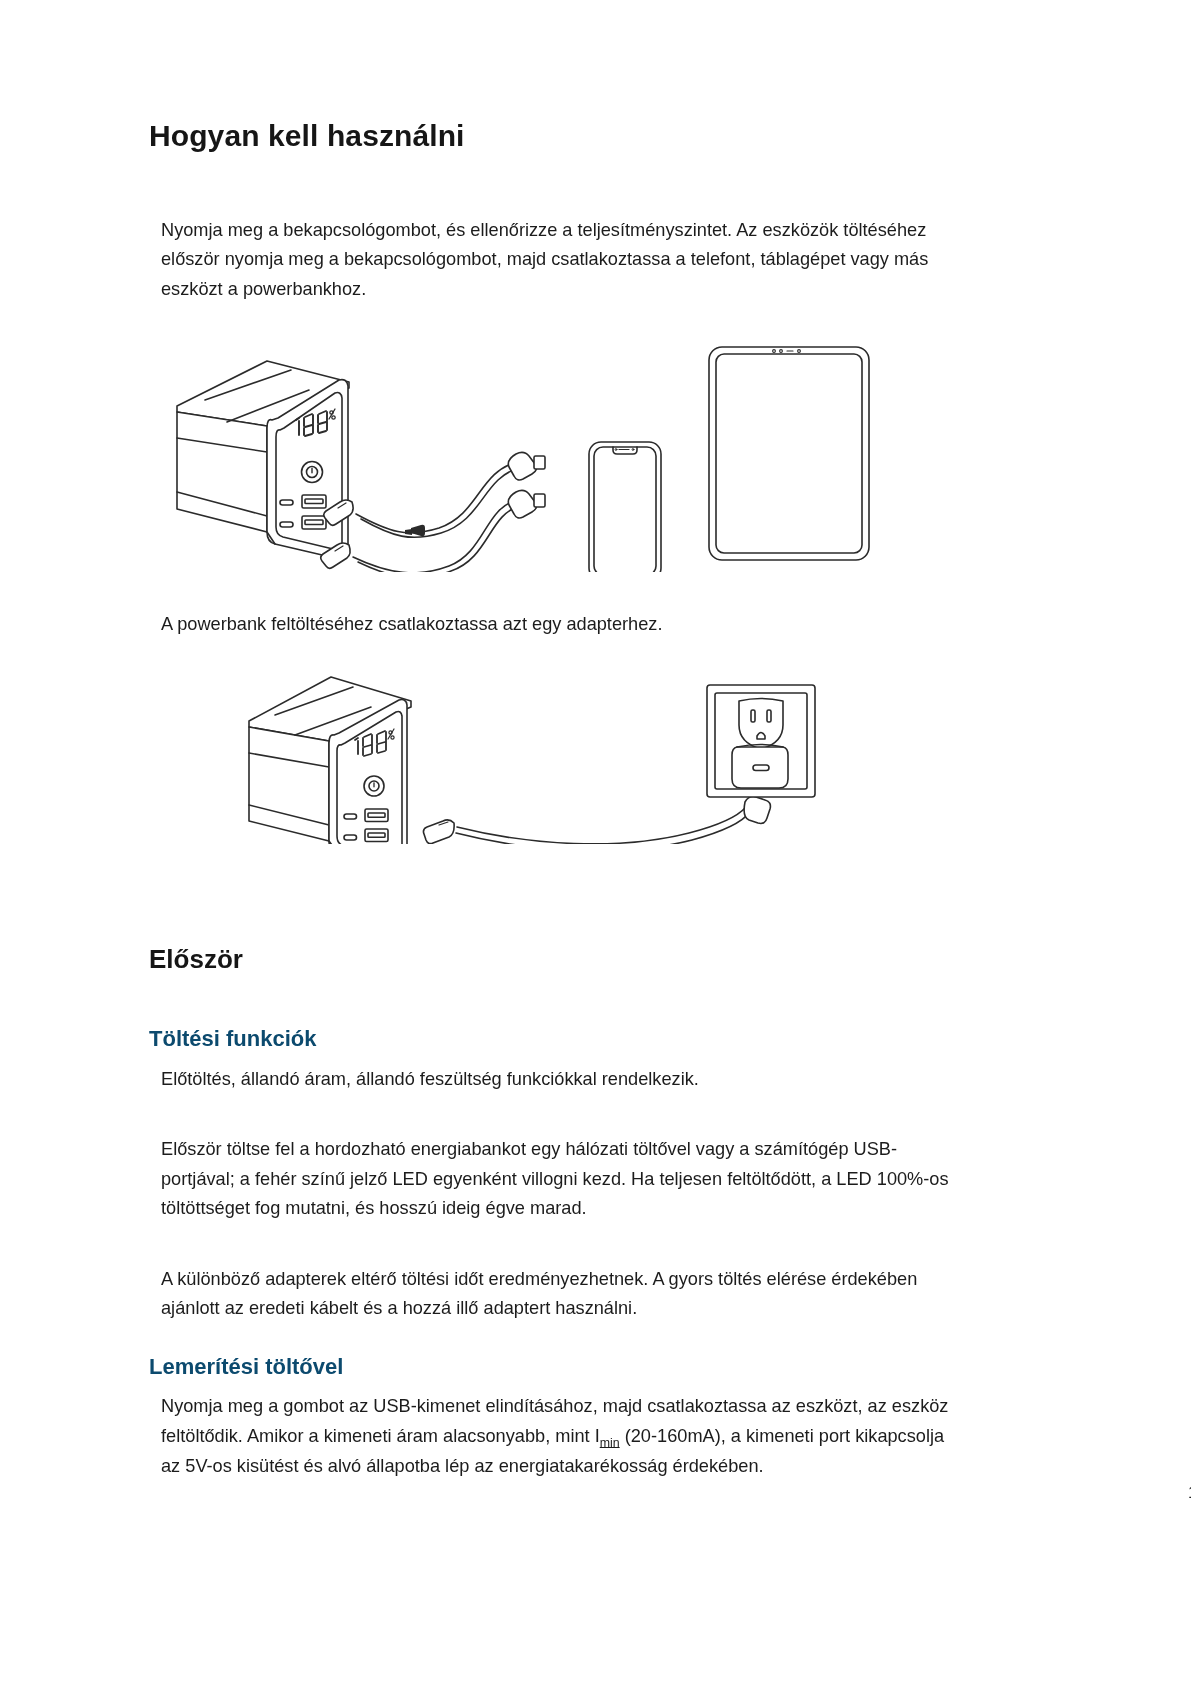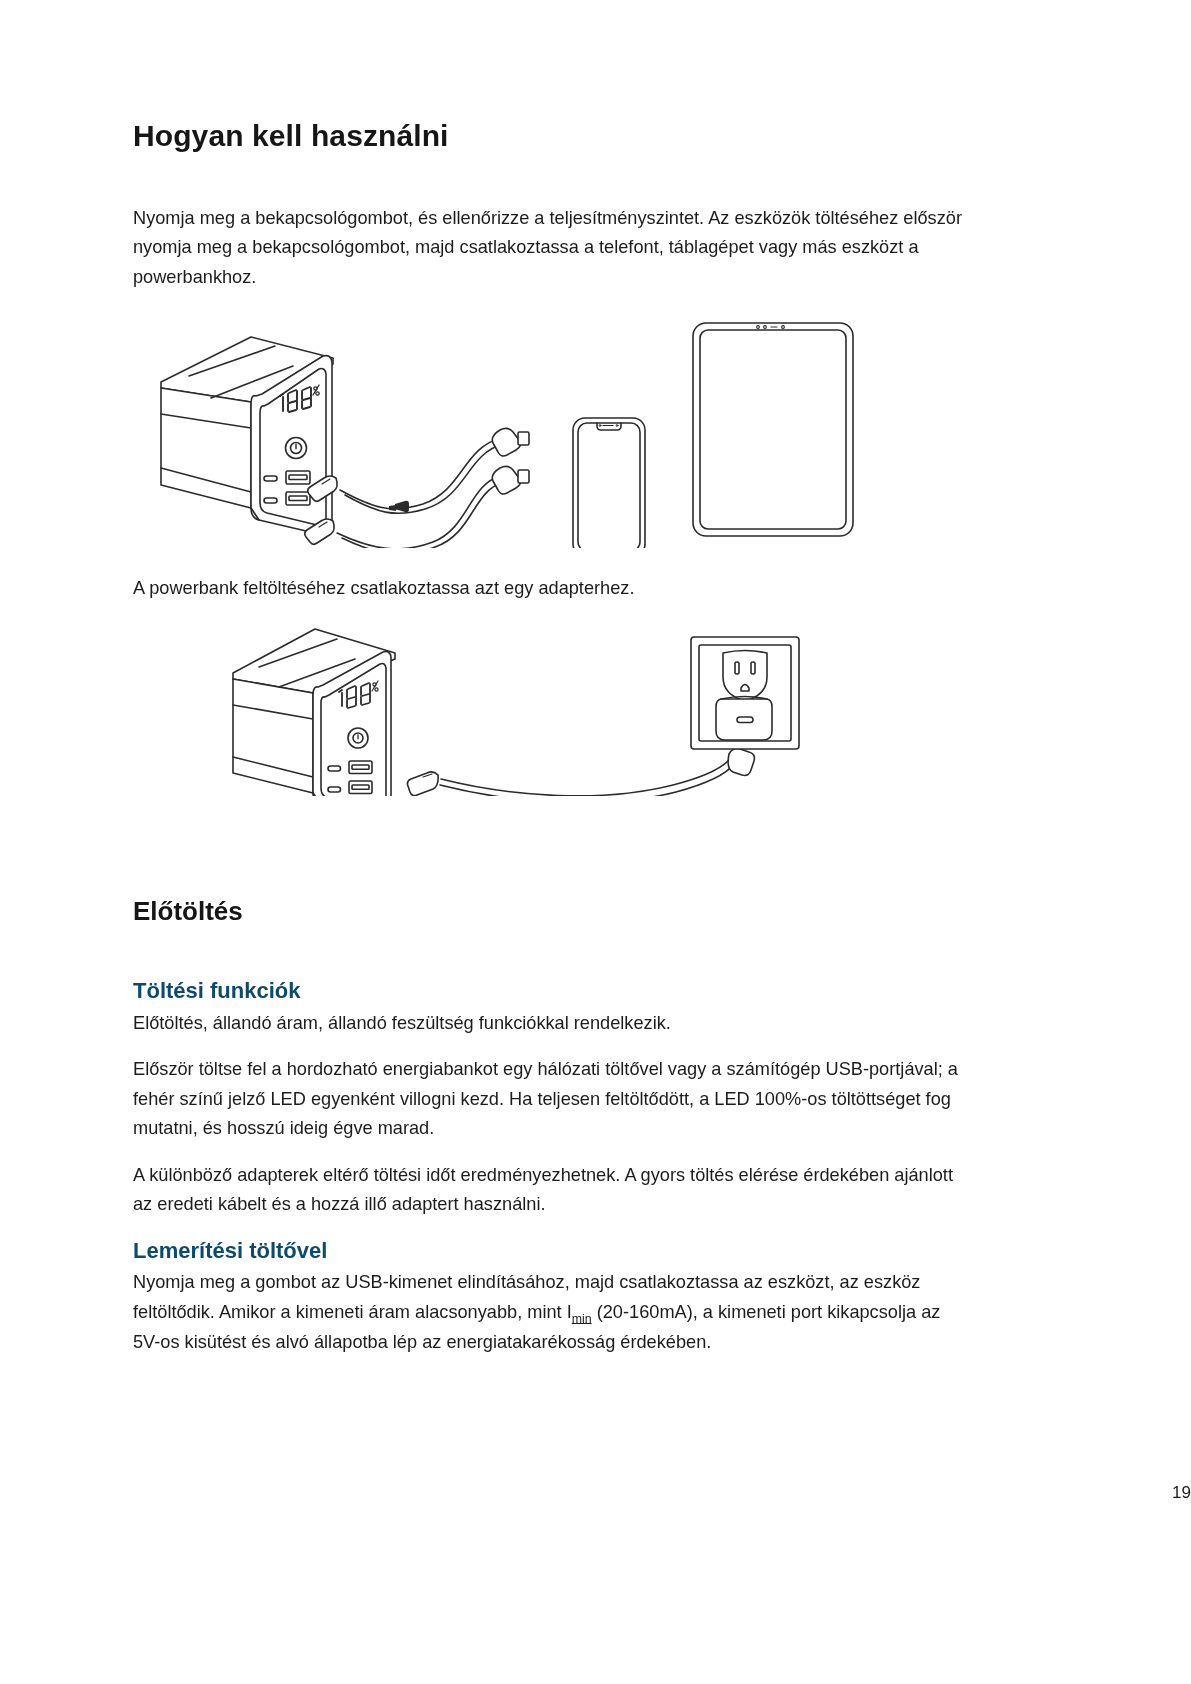--- a/index.html
+++ b/index.html
@@ -11,21 +11,21 @@
     width: 1191px;
     height: 1684px;
     position: relative;
     font-family: "Liberation Sans", sans-serif;
     color: #1a1a1a;
     overflow: hidden;
   }
 
   .page {
     position: absolute;
-    left: 0; top: 0;
+    left: 16px; top: 0;
     width: 954px;
     height: 1684px;
     background: #fff;
   }
 
   .content {
     position: absolute;
     left: 133px;
     top: 118px;
     width: 830px;
@@ -52,21 +52,21 @@
     font-size: 22px;
     font-weight: bold;
     margin: 0 0 4px 0;
     line-height: 1.25;
     color: #0c4a6e;
   }
 
   p.doc-p {
     font-size: 18.2px;
     line-height: 1.62;
-    margin: 0;
+    margin: 12px;
     color: #1c1c1c;
     text-align: left;
   }
 
   .gap-lg { height: 50px; }
   .gap-md { height: 26px; }
   .gap-sm { height: 17px; }
 
   .fig { position: relative; }
 
@@ -277,21 +277,21 @@
           <path d="M588 78 q24 -5 46 0"></path>
           <rect x="604" y="96" width="16" height="5.5" rx="2.7"></rect>
 
         </g>
       </svg>
     </div>
 
     <div class="gap-lg"></div>
     <div class="gap-lg"></div>
 
-    <h2 class="doc-h2">Előtöltés</h2>
+    <h2 class="doc-h2">Először</h2>
 
     <div class="gap-lg"></div>
 
     <h3 class="doc-h3">Töltési funkciók</h3>
 
     <p class="doc-p">Előtöltés, állandó áram, állandó feszültség funkciókkal rendelkezik.</p>
 
     <div class="gap-sm"></div>
 
     <p class="doc-p">Először töltse fel a hordozható energiabankot egy hálózati töltővel vagy a számítógép USB-portjával; a fehér színű jelző LED egyenként villogni kezd. Ha teljesen feltöltődött, a LED 100%-os töltöttséget fog mutatni, és hosszú ideig égve marad.</p>

